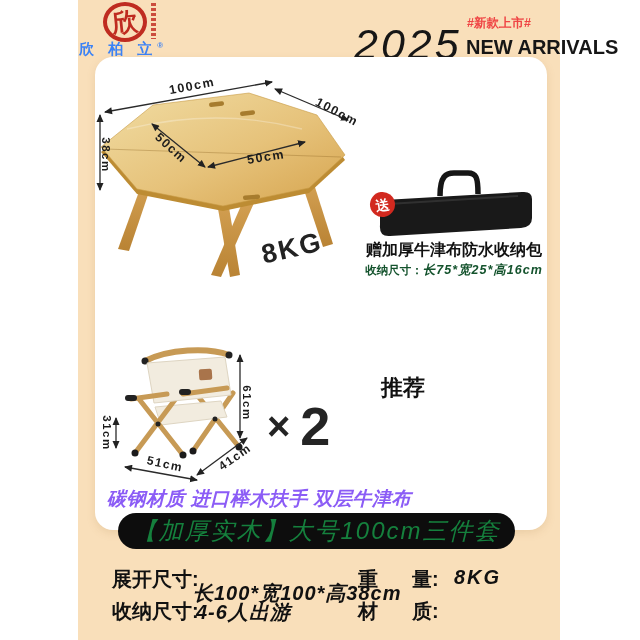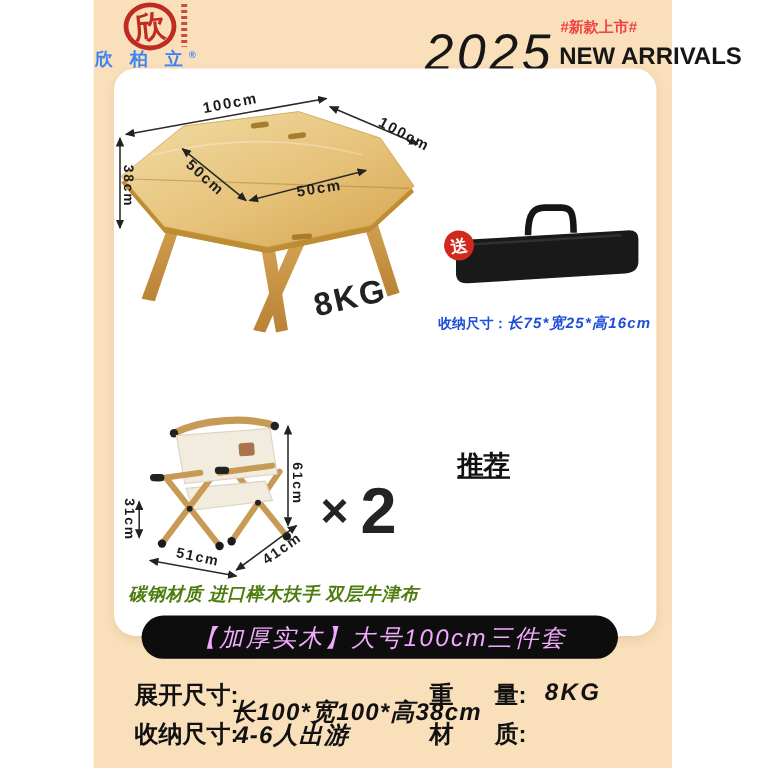--- a/index.html
+++ b/index.html
@@ -20,41 +20,41 @@
   .subtitle{position:absolute;left:466px;top:36px;font-size:20px;font-weight:700;color:#161616;white-space:nowrap;}
 
   
   .card{position:absolute;left:95px;top:57px;width:452px;height:473px;background:#ffffff;border-radius:18px;box-shadow:0 3px 8px rgba(170,130,70,.18);}
   .card *{position:absolute;}
 
   .dim{color:#1c1c1c;font-weight:700;font-size:12.5px;letter-spacing:1.5px;text-align:center;white-space:nowrap;}
   .weight-lab{font-size:27px;font-weight:900;letter-spacing:2px;color:#222;text-align:center;}
 
   .gift-title{left:268px;top:183px;width:182px;text-align:center;font-size:16px;font-weight:900;color:#111;white-space:nowrap;}
-  .gift-size{left:268px;top:203px;width:182px;text-align:center;white-space:nowrap;color:#1d4ed8;}
+  .gift-size{left:268px;top:203px;width:182px;text-align:center;white-space:nowrap;color:#14532d;}
   .gift-size .lab{position:static;font-size:11.5px;font-weight:800;}
   .gift-size .val{position:static;font-size:12.5px;font-weight:800;font-style:italic;letter-spacing:1px;}
   .badge{left:275px;top:135px;width:25px;height:25px;background:#d2291f;border-radius:50%;display:flex;align-items:center;justify-content:center;transform:rotate(-8deg);}
   .badge span{position:static;color:#fff;font-size:14px;font-weight:800;line-height:1;}
 
   .times{left:172px;top:342px;display:flex;align-items:center;gap:10px;color:#242424;}
   .times .sign{position:static;font-size:40px;font-weight:800;line-height:1;}
   .times .cnt{position:static;font-size:54px;font-weight:800;line-height:1;}
 
-  .recommend{left:286px;top:316px;font-size:22px;font-weight:900;color:#111;text-decoration:underline;}
+  .recommend{left:286px;top:316px;font-size:22px;font-weight:900;color:#111;}
   .people{left:279px;top:339px;display:flex;align-items:center;}
   .people .num{position:static;font-size:43px;font-weight:900;font-style:italic;line-height:1;color:#f7d629;letter-spacing:1px;
     text-shadow:-2px 0 #111,2px 0 #111,0 -2px #111,0 2px #111,-1px -1px #111,1px 1px #111,-1px 1px #111,1px -1px #111;}
   .people .suf{position:static;font-size:27px;font-weight:900;color:#111;margin-left:3px;}
 
-  .materials{left:12px;top:429px;font-size:15px;font-weight:700;font-style:italic;letter-spacing:.5px;color:#4d7c0f;white-space:nowrap;}
+  .materials{left:12px;top:429px;font-size:19px;font-weight:700;font-style:italic;letter-spacing:.5px;color:#8b5cf6;white-space:nowrap;}
   .note{left:231px;top:443px;font-size:9px;font-weight:600;color:#888;white-space:nowrap;}
 
   .title-bar{position:absolute;left:118px;top:513px;width:397px;height:36px;background:#0d0d0d;border-radius:18px;display:flex;align-items:center;justify-content:center;}
-  .title-bar span{color:#f0abfc;font-size:20px;font-style:italic;font-weight:500;letter-spacing:2px;white-space:nowrap;}
+  .title-bar span{color:#15803d;font-size:24px;font-style:italic;font-weight:500;letter-spacing:2px;white-space:nowrap;}
 
   .spec{position:absolute;color:#111;white-space:nowrap;font-weight:800;font-size:20px;}
   .it{font-style:italic;}
 
   svg{overflow:visible;}
 </style>
 </head>
 <body>
 
 <div class="page">
@@ -159,20 +159,21 @@
       </g>
     </svg>
 
     <span class="dim" style="left:65px;top:22px;width:64px;transform:rotate(-11deg);">100cm</span>
     <span class="dim" style="left:210px;top:48px;width:64px;transform:rotate(28deg);">100cm</span>
     <span class="dim" style="left:-12px;top:92px;width:46px;transform:rotate(90deg);font-size:11.5px;">38cm</span>
     <span class="dim" style="left:48px;top:84px;width:56px;transform:rotate(42deg);">50cm</span>
     <span class="dim" style="left:143px;top:93px;width:56px;transform:rotate(-9deg);">50cm</span>
     <span class="weight-lab" style="left:160px;top:176px;width:74px;transform:rotate(-13deg);">8KG</span>
 
+    <div class="gift-title">赠加厚牛津布防水收纳包</div>
     <div class="gift-size">
       <span class="lab">收纳尺寸：</span><span class="val">长75*宽25*高16cm</span>
     </div>
 
     <span class="dim" style="left:130px;top:340px;width:44px;transform:rotate(90deg);font-size:11.5px;">61cm</span>
     <span class="dim" style="left:-10px;top:370px;width:44px;transform:rotate(90deg);font-size:11.5px;">31cm</span>
     <span class="dim" style="left:42px;top:400px;width:56px;transform:rotate(12deg);font-size:12px;">51cm</span>
     <span class="dim" style="left:114px;top:393px;width:52px;transform:rotate(-35deg);font-size:12px;">41cm</span>
 
     <div class="times">

